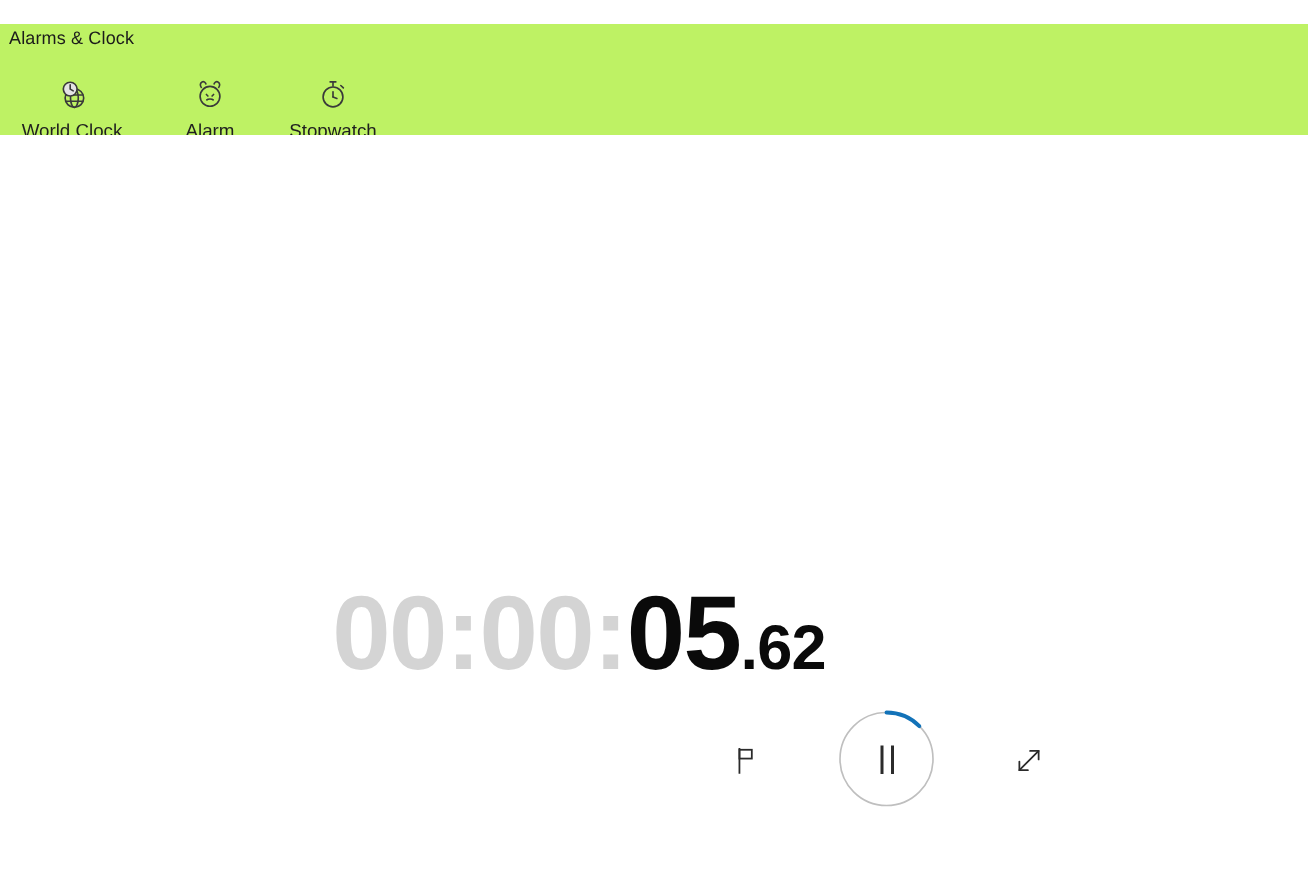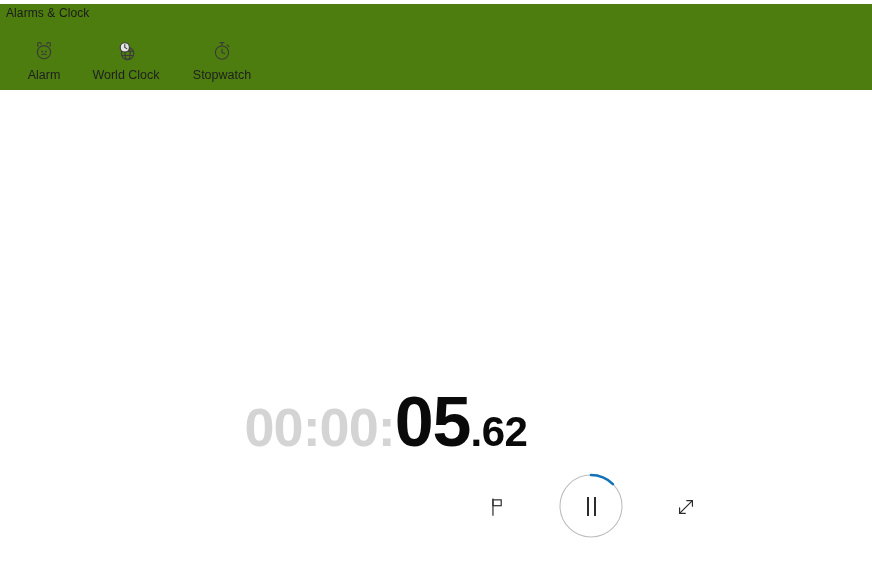--- a/index.html
+++ b/index.html
@@ -12,24 +12,24 @@
     background: #ffffff;
     font-family: "Liberation Sans", sans-serif;
     overflow: hidden;
     position: relative;
   }
 
   
   .header {
     position: absolute;
     left: 0;
-    top: 4px;
+    top: 16px;
     width: 872px;
     height: 90px;
-    background: #4d7c0f;
+    background: #bef264;
     box-sizing: border-box;
   }
   .titlebar {
     position: absolute;
     left: 0;
     top: 0;
     width: 872px;
     height: 22px;
   }
   .app-title {
@@ -103,21 +103,21 @@
     position: absolute;
     left: 0;
     top: 292px;
     width: 872px;
     text-align: center;
     padding-right: 100px;
     box-sizing: border-box;
     white-space: nowrap;
   }
   .t-dim {
-    font-size: 54px;
+    font-size: 70px;
     font-weight: bold;
     color: #d4d4d4;
     letter-spacing: -1px;
     vertical-align: baseline;
   }
   .t-main {
     font-size: 70px;
     font-weight: bold;
     color: #0a0a0a;
     letter-spacing: -1px;
@@ -195,46 +195,46 @@
 </head>
 <body>
 
 <div class="header">
 
   <div class="titlebar">
     <div class="app-title">Alarms &amp; Clock</div>
   </div>
 
   <div class="tabstrip">
+
+    <div class="tab" style="width:96px;">
+      <span class="tab-icon">
+        <svg viewBox="0 0 26 26" width="26" height="26" fill="none" stroke="currentColor" stroke-width="1.1">
+          <circle cx="14.6" cy="15.4" r="6.2"></circle>
+          <ellipse cx="14.6" cy="15.4" rx="2.6" ry="6.2"></ellipse>
+          <path d="M8.6 13.3 H20.6 M8.6 17.5 H20.6"></path>
+          <circle cx="11.8" cy="9.4" r="4.6" fill="#e4e4e4"></circle>
+          <path d="M11.8 6.6 V9.4 L13.8 10.6" stroke-linecap="round"></path>
+        </svg>
+      </span>
+      <span class="tab-label">World Clock</span>
+      <span class="tab-underline"></span>
+    </div>
 
     <div class="tab" style="left:0;width:68px;margin-left:10px;">
       <span class="tab-icon">
         <svg viewBox="0 0 26 26" width="26" height="26" fill="none" stroke="currentColor" stroke-width="1.1">
           <circle cx="13" cy="14.2" r="6.6"></circle>
           <path d="M7.4 8.6 C6.1 7.0 6.4 5.2 7.7 4.6 C8.9 4.1 10.1 5.0 10.4 6.3"></path>
           <path d="M18.6 8.6 C19.9 7.0 19.6 5.2 18.3 4.6 C17.1 4.1 15.9 5.0 15.6 6.3"></path>
           <path d="M10.6 13 L11.6 14 M15.4 13 L14.4 14" stroke-linecap="round"></path>
           <path d="M10.9 16.6 C11.6 15.8 14.4 15.8 15.1 16.6" stroke-linecap="round"></path>
         </svg>
       </span>
       <span class="tab-label">Alarm</span>
-      <span class="tab-underline"></span>
-    </div>
-
-    <div class="tab" style="width:96px;">
-      <span class="tab-icon">
-        <svg viewBox="0 0 26 26" width="26" height="26" fill="none" stroke="currentColor" stroke-width="1.1">
-          <circle cx="14.6" cy="15.4" r="6.2"></circle>
-          <ellipse cx="14.6" cy="15.4" rx="2.6" ry="6.2"></ellipse>
-          <path d="M8.6 13.3 H20.6 M8.6 17.5 H20.6"></path>
-          <circle cx="11.8" cy="9.4" r="4.6" fill="#e4e4e4"></circle>
-          <path d="M11.8 6.6 V9.4 L13.8 10.6" stroke-linecap="round"></path>
-        </svg>
-      </span>
-      <span class="tab-label">World Clock</span>
       <span class="tab-underline"></span>
     </div>
 
 
     <div class="tab selected" style="width:96px;">
       <span class="tab-icon">
         <svg viewBox="0 0 26 26" width="26" height="26" fill="none" stroke="currentColor" stroke-width="1.1">
           <circle cx="13" cy="14.6" r="6.6"></circle>
           <path d="M11.1 4.6 H14.9" stroke-linecap="round"></path>
           <path d="M13 4.6 V7.9"></path>

